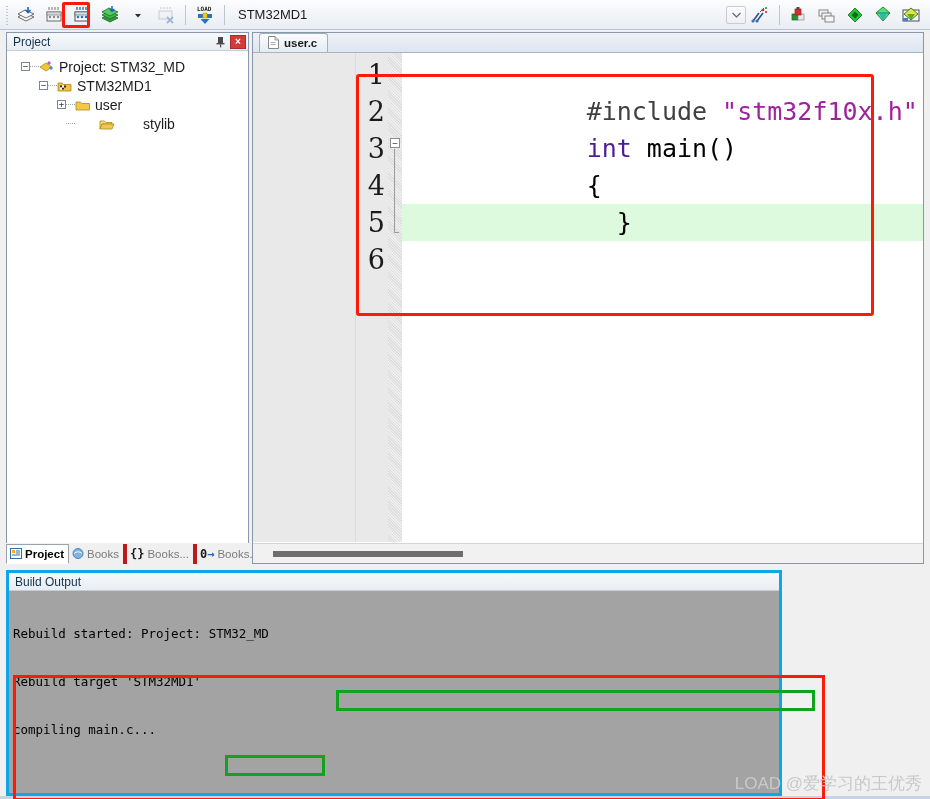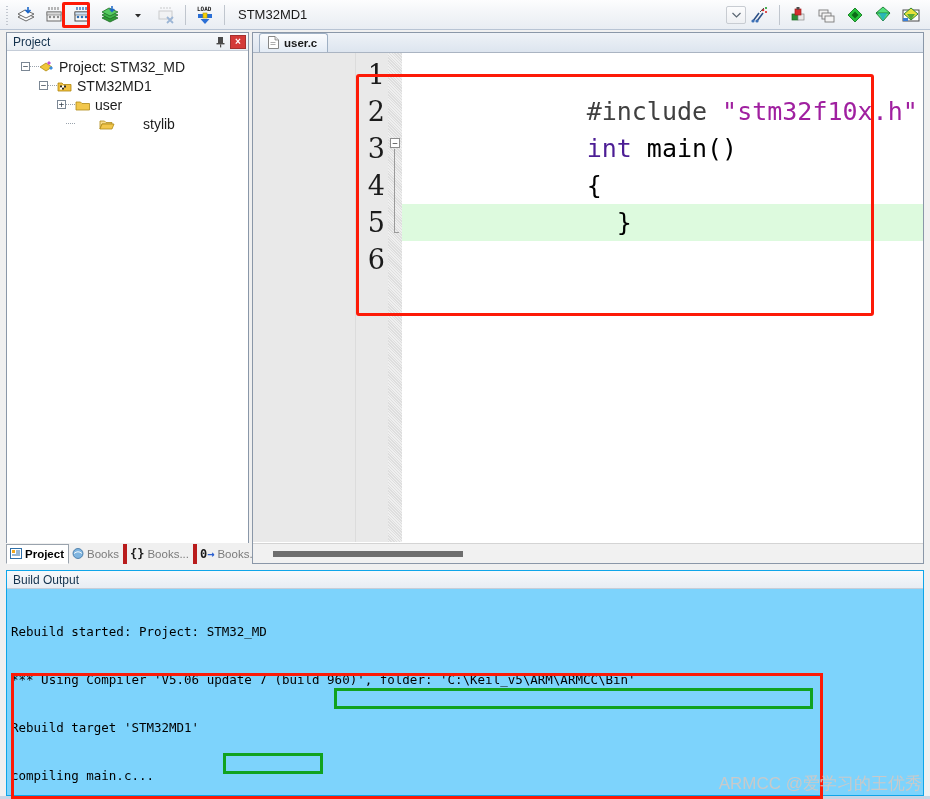--- a/index.html
+++ b/index.html
@@ -213,23 +213,23 @@
     background: #f1f1f1; border-top: 1px solid #d4d4d4;
   }
   .h-thumb {
     position: absolute; left: 20px; top: 7px;
     width: 190px; height: 6px; background: #6e6e6e;
   }
 
   
   .build-panel {
     position: absolute; left: 6px; top: 570px;
-    width: 918px; height: 226px;
-    background: #7dd3fc;
-    border: 1px solid #0ea5e9;
+    width: 776px; height: 226px;
+    background: #a3a3a3;
+    border: 3px solid #0ea5e9;
   }
   .build-title {
     height: 18px; background: linear-gradient(to bottom,#f7f9fb,#e8edf3);
     border-bottom: 1px solid #c5cdd8;
     display: flex; align-items: center; padding-left: 6px;
     font-size: 12px; color: #14324d;
   }
   .build-body {
     position: relative;
     padding: 3px 0 0 4px;
@@ -575,34 +575,33 @@
       <div class="h-thumb"></div>
     </div>
   </div>
 
   <div class="build-panel">
     <div class="build-title">
       <span>Build Output</span>
     </div>
     <div class="build-body">
       <div class="bline">Rebuild started: Project: STM32_MD</div>
-      <div class="bline">*** Using Compiler 'V5.06 update 7 (build 960)', folder: 'C:\Keil_v5\ARM\ARMCC\Bin'</div>
       <div class="bline">Rebuild target 'STM32MD1'</div>
       <div class="bline">compiling main.c...</div>
       
       
       
       
       
       
       
       
 
       <div class="build-redbox"></div>
       <div class="green-box-1"></div>
       <div class="green-box-2"></div>
     </div>
   </div>
 
-  <div class="watermark">ARMCC @爱学习的王优秀</div>
+  <div class="watermark">LOAD @爱学习的王优秀</div>
   <div class="statusbar"></div>
 
 </div>
 
 </body></html>

